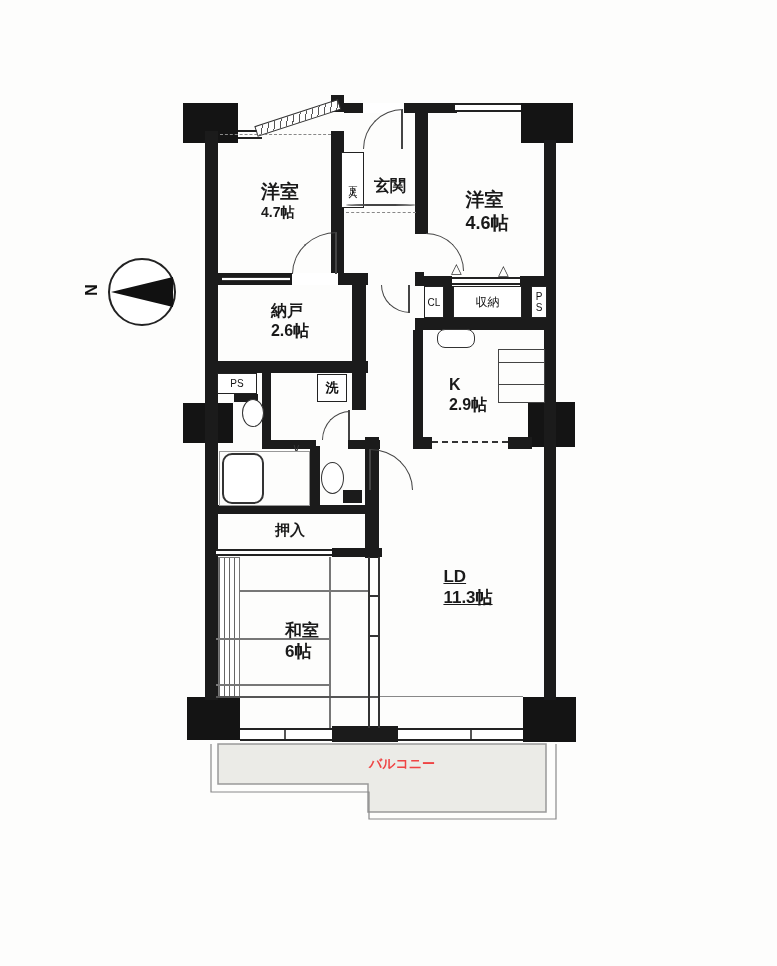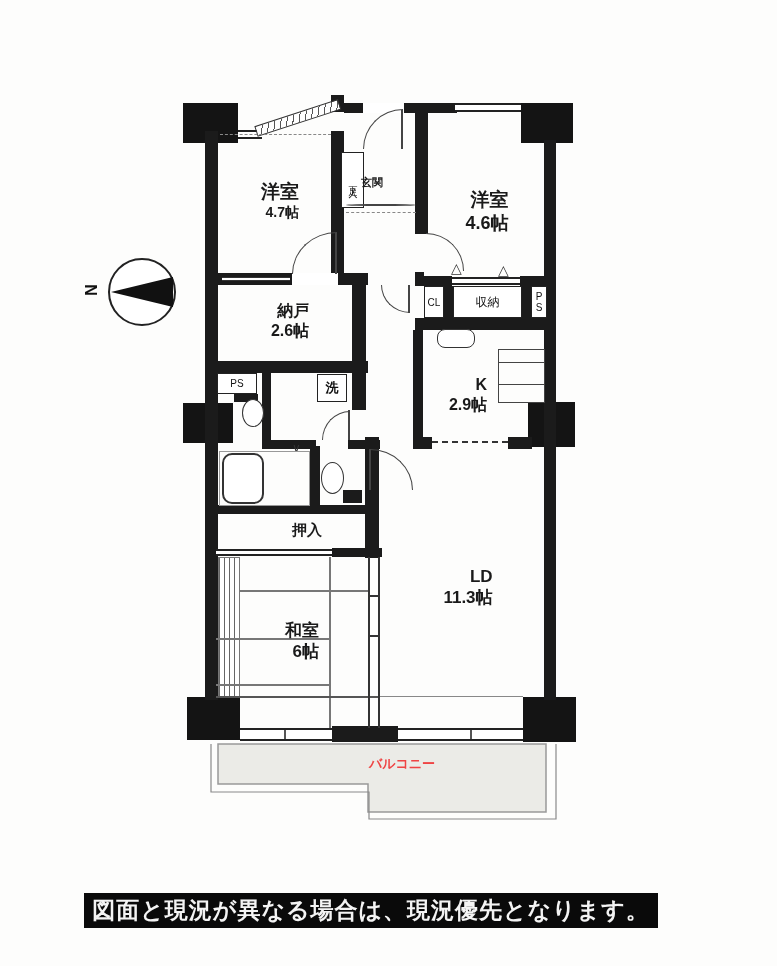--- a/index.html
+++ b/index.html
@@ -13,21 +13,21 @@
   .win{position:absolute;background:#fff;border-top:2px solid #222;border-bottom:2px solid #222;box-sizing:border-box;}
   .open{position:absolute;background:#fff;}
   .box{position:absolute;background:#fff;border:1.5px solid #222;box-sizing:border-box;
        display:flex;align-items:center;justify-content:center;color:#111;}
   .fix{position:absolute;background:#fff;border:1.5px solid #333;box-sizing:border-box;}
   .arc{position:absolute;box-sizing:border-box;border:0 solid #444;background:transparent;}
   .arc-tl{border-top-width:1.5px;border-left-width:1.5px;border-top-left-radius:100% 100%;}
   .arc-tr{border-top-width:1.5px;border-right-width:1.5px;border-top-right-radius:100% 100%;}
   .arc-bl{border-bottom-width:1.5px;border-left-width:1.5px;border-bottom-left-radius:100% 100%;}
   .leaf{position:absolute;background:#444;}
-  .lbl{position:absolute;transform:translateX(-50%);text-align:right;color:#1a1a1a;
+  .lbl{position:absolute;transform:translateX(-50%);text-align:left;color:#1a1a1a;
        font-weight:700;white-space:nowrap;line-height:1.25;}
   .sym{position:absolute;color:#333;font-weight:400;}
   .stripes{position:absolute;background:repeating-linear-gradient(90deg,#666 0 1px,transparent 1px 5px);
            border:1px solid #777;box-sizing:border-box;background-color:#fff;}
   .diag{position:absolute;left:256px;top:126px;width:88px;height:11px;border:1px solid #333;
         box-sizing:border-box;background:repeating-linear-gradient(115deg,#555 0 1px,#fff 1px 6px);
         transform:rotate(-18deg);transform-origin:0 50%;}
   .dash{position:absolute;border-top:2px dashed #333;}
   .dot{position:absolute;border-top:1px dashed #888;}
   #compass-circle{position:absolute;left:108px;top:258px;width:68px;height:68px;
@@ -165,41 +165,38 @@
 
   <svg class="abs" style="left:205px;top:741px;" width="355" height="82" viewBox="0 0 355 82">
     <polygon points="13,3 341,3 341,71 163,71 163,43 13,43" fill="#ebebe7" stroke="#999" stroke-width="1.5"></polygon>
     <polyline points="6,3 6,51 164,51 164,78 351,78 351,3" fill="none" stroke="#8a8a8a" stroke-width="1.2"></polyline>
   </svg>
 
   <div class="lbl" style="left:280px;top:180px;font-size:19px;">
     <div>洋室</div>
       <div style="font-size:14px;">4.7帖</div>
   </div>
-  <div class="lbl" style="left:372px;top:176px;font-size:11px;">玄関</div>
+  <div class="lbl" style="left:390px;top:176px;font-size:16px;">玄関</div>
   <div class="lbl" style="left:487px;top:188px;font-size:19px;">
     <div>洋室</div>
       <div style="font-size:18px;">4.6帖</div>
   </div>
   <div class="lbl" style="left:290px;top:301px;font-size:16px;">
     <div>納戸</div>
       <div>2.6帖</div>
   </div>
   <div class="lbl" style="left:468px;top:375px;font-size:16px;">
     <div>K</div>
       <div>2.9帖</div>
   </div>
-  <div class="lbl" style="left:307px;top:521px;font-size:15px;">押入</div>
+  <div class="lbl" style="left:290px;top:521px;font-size:15px;">押入</div>
   <div class="lbl" style="left:302px;top:620px;font-size:17px;">
     <div>和室</div>
       <div>6帖</div>
   </div>
-  <div class="lbl" style="left:468px;top:566px;font-size:17px;">
+  <div class="lbl" style="left:468px;top:566px;font-size:17px;text-decoration:underline;">
     <div>LD</div>
       <div>11.3帖</div>
   </div>
   <div class="lbl" style="left:402px;top:756px;font-size:13px;color:#ef4444;font-weight:700;">バルコニー</div>
 
-  <div id="disclaimer">
-    <span>図面と現況が異なる場合は、現況優先となります。</span>
-  </div>
 
 </div>
 
 </body></html>

